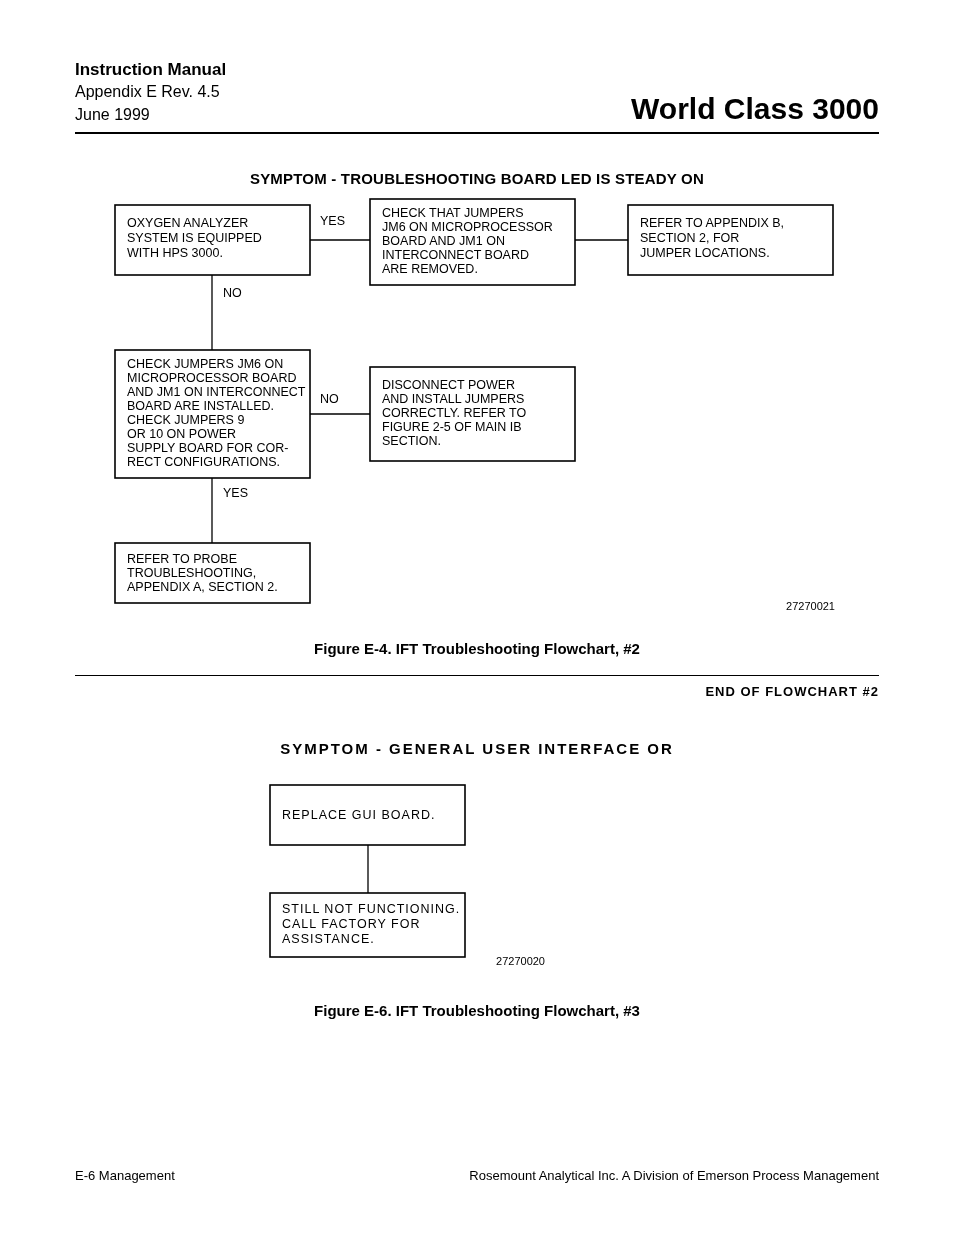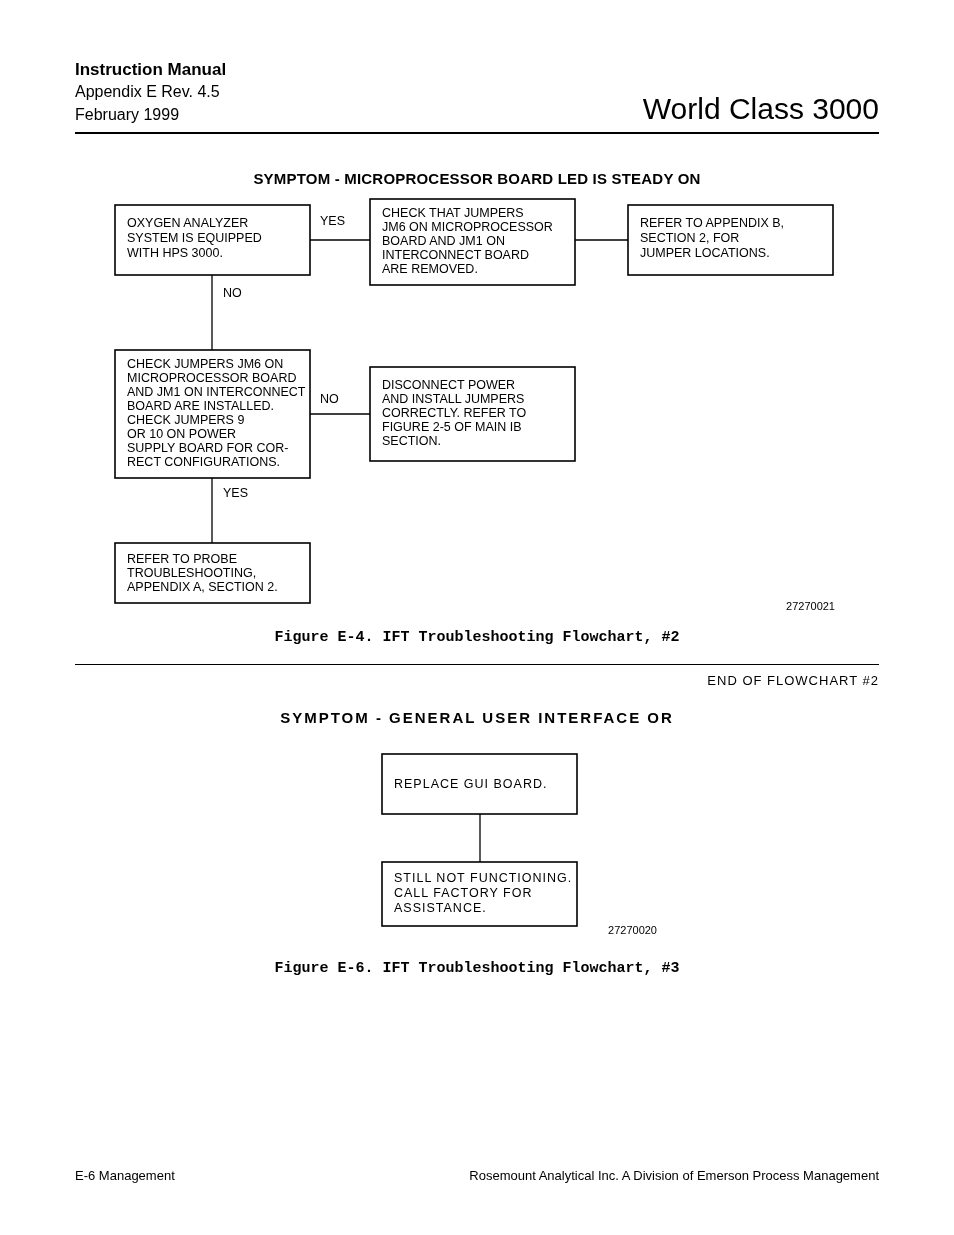--- a/index.html
+++ b/index.html
@@ -11,49 +11,49 @@
     color: #000;
     width: 954px;
   }
   .page {
     padding: 60px 75px 50px 75px;
     position: relative;
     min-height: 1235px;
   }
   .hdr-title { font-weight: bold; font-size: 17px; }
   .hdr-sub { font-size: 16px; line-height: 1.3; margin-top: 2px; }
-  .hdr-product { font-size: 30px; text-align: center; font-weight: normal; }
+  .hdr-product { font-size: 30px; text-align: center; font-weight: bold; }
   .hdr-row { display: flex; justify-content: space-between; align-items: flex-end; gap: 48px; }
   .hdr-rule { border-bottom: 2px solid #000; margin-top: 6px; }
   .symptom { text-align: center; font-weight: bold; font-size: 15px; margin-top: 36px; letter-spacing: 0.2px; }
   .svg-wrap { margin-top: 8px; }
-  .fig-caption { text-align: center; font-weight: bold; font-size: 15px; margin-top: 10px; font-family: Liberation Mono, monospace; }
+  .fig-caption { text-align: center; font-weight: bold; font-size: 15px; margin-top: 21px; }
   .midrule { border-bottom: 1.5px solid #000; margin: 18px 0 8px 0; }
-  .endnote { font-weight: normal; font-size: 13px; text-align: right; letter-spacing: 1px; }
-  .symptom2 { text-align: center; font-weight: bold; font-size: 15px; margin-top: 20px; letter-spacing: 2px; line-height: 1.35; }
+  .endnote { font-weight: bold; font-size: 13px; text-align: right; letter-spacing: 1px; }
+  .symptom2 { text-align: center; font-weight: bold; font-size: 15px; margin-top: 40px; letter-spacing: 2px; line-height: 1.35; }
   .footer { position: absolute; bottom: 52px; left: 75px; right: 75px; display: flex; justify-content: space-between; font-size: 13px; }
   .footer .left span.pg { }
   svg text { font-family: Arial, Helvetica, sans-serif; }
 </style>
 </head>
 <body>
 
 <div class="page">
 
   <div class="hdr-row">
     <div>
       <div class="hdr-title">Instruction Manual</div>
       <div class="hdr-sub">Appendix E  Rev. 4.5</div>
-      <div class="hdr-sub">February 1999</div>
+      <div class="hdr-sub">June 1999</div>
     </div>
     <div class="hdr-product">World Class 3000</div>
   </div>
   <div class="hdr-rule"></div>
 
-  <div class="symptom">SYMPTOM - MICROPROCESSOR BOARD LED IS STEADY ON</div>
+  <div class="symptom">SYMPTOM - TROUBLESHOOTING BOARD LED IS STEADY ON</div>
 
   <div class="svg-wrap">
     <svg width="800" height="420" viewBox="0 0 800 420">
 
       <rect x="40" y="10" width="195" height="70" fill="none" stroke="#000" stroke-width="1.6"></rect>
       <text x="52" y="32" font-size="12.5">
         <tspan x="52" dy="0">OXYGEN ANALYZER</tspan>
         <tspan x="52" dy="15">SYSTEM IS EQUIPPED</tspan>
         <tspan x="52" dy="15">WITH HPS 3000.</tspan>
       </text>
@@ -126,21 +126,21 @@
 
   <div class="fig-caption">Figure E-4.  IFT Troubleshooting Flowchart, #2</div>
 
   <div class="midrule"></div>
   <div class="endnote">END  OF  FLOWCHART  #2</div>
 
   <div class="symptom2">
     <span>SYMPTOM -  GENERAL  USER  INTERFACE  OR</span><br>
   </div>
 
-  <div class="svg-wrap" style="text-align:center;">
+  <div class="svg-wrap" style="text-align:left;">
     <svg width="580" height="210" viewBox="0 0 580 210">
 
       <rect x="195" y="18" width="195" height="60" fill="none" stroke="#000" stroke-width="1.6"></rect>
       <text x="207" y="52" font-size="12.5" letter-spacing="1">REPLACE  GUI  BOARD.</text>
 
       <line x1="293" y1="78" x2="293" y2="126" stroke="#000" stroke-width="1.3"></line>
 
       <rect x="195" y="126" width="195" height="64" fill="none" stroke="#000" stroke-width="1.6"></rect>
       <text x="207" y="146" font-size="12.5" letter-spacing="1">
         <tspan x="207" dy="0">STILL  NOT  FUNCTIONING.</tspan>

